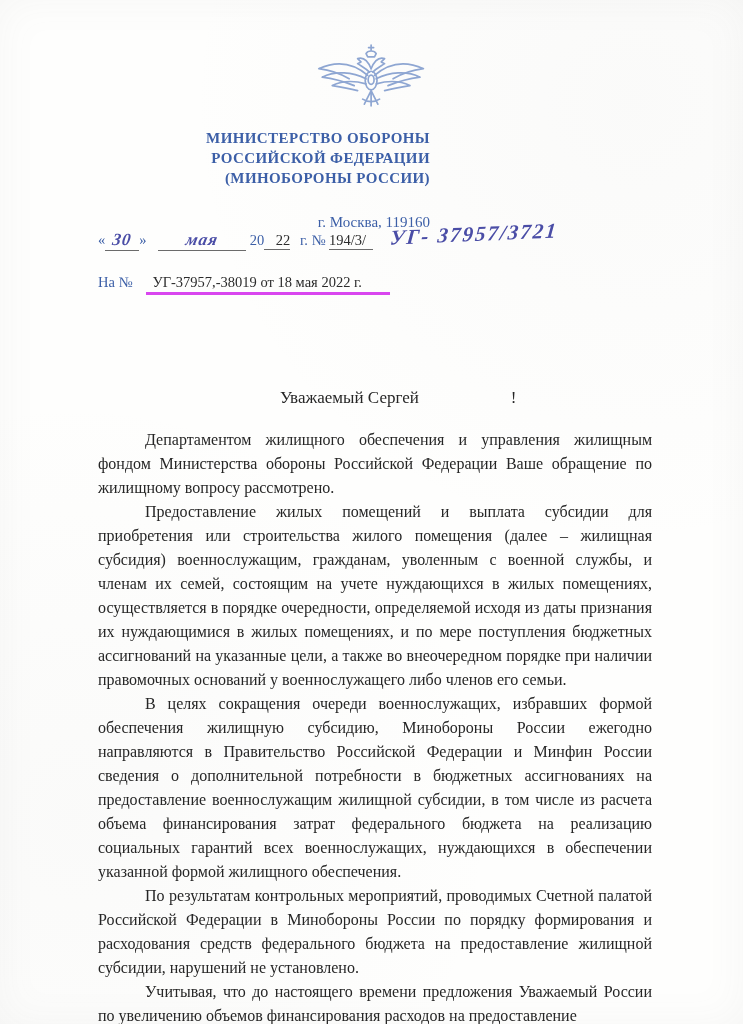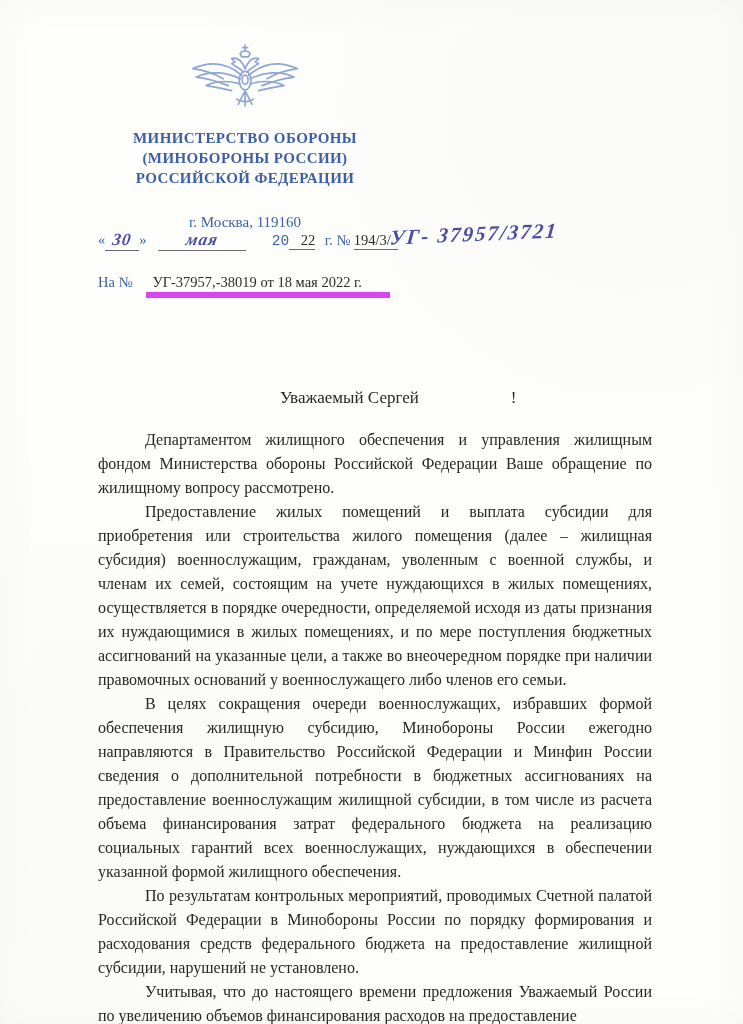--- a/index.html
+++ b/index.html
@@ -9,21 +9,21 @@
     margin:0 auto;
     background:#fefefd;
     overflow:hidden;
     font-family:"Liberation Serif", serif;
     color:#262626;
     box-shadow:inset 0 0 40px rgba(120,120,120,0.06);
   }
   
   .letterhead{
     position:absolute;top:40px;left:60px;width:370px;
-    text-align:center;
+    text-align:right;
   }
   .emblem{height:76px;margin-bottom:8px;}
   .org-name{
     font-weight:bold;
     font-size:15px;line-height:20px;
     letter-spacing:0.4px;
   }
   .city{
     margin-top:26px;
     font-size:15px;
@@ -62,21 +62,21 @@
   }
   
   .ref-line{
     position:absolute;top:274px;left:98px;
     font-size:14.5px;white-space:nowrap;
   }
   .ref-value{
     color:#2b2b2b;
     margin-left:14px;
     padding:0 28px 2px 6px;
-    border-bottom:6px solid #d946ef;
+    border-bottom:3px solid #d946ef;
   }
   
   .salutation{
     position:absolute;top:388px;left:280px;
     font-size:17px;
   }
   .redacted-gap{display:inline-block;width:92px;}
   
   .body-text{
     position:absolute;top:428px;left:98px;width:554px;
@@ -123,29 +123,29 @@
 
           <ellipse cx="70" cy="48" rx="7" ry="11"></ellipse>
           <ellipse cx="70" cy="47" rx="3.5" ry="5.5"></ellipse>
 
           <path d="M70 60 L62 76 M70 60 L70 78 M70 60 L78 76"></path>
           <path d="M60 70 C66 74 74 74 80 70"></path>
         </g>
       </svg>
     </div>
     <div class="org-name blue">МИНИСТЕРСТВО ОБОРОНЫ</div>
+    <div class="org-name blue">РОССИЙСКОЙ ФЕДЕРАЦИИ</div>
     <div class="org-name blue">(МИНОБОРОНЫ РОССИИ)</div>
-    <div class="org-name blue">РОССИЙСКОЙ ФЕДЕРАЦИИ</div>
     <div class="city blue">г. Москва, 119160</div>
   </div>
 
   <div class="date-line">
     <span class="blue">«</span><span class="dl-seg u"><span class="hand hand-day">30</span></span><span class="blue">»</span>
     <span class="dl-seg u" style="margin-left:8px;"><span class="hand hand-month">мая</span></span>
-    <span class="blue" style="margin-left:22px;font-family:Liberation Mono, monospace;">20</span><span class="dl-seg u typed year-val">22</span>
+    <span class="blue" style="margin-left:0;">20</span><span class="dl-seg u typed year-val">22</span>
     <span class="blue" style="margin-left:6px;">г. №</span>
     <span class="dl-seg u typed num-printed">194/3/</span>
     <span class="hand hand-number">УГ- 37957/3721</span>
   </div>
 
   <div class="ref-line">
     <span class="blue">На №</span><span class="ref-value">УГ-37957,-38019 от 18 мая 2022 г.</span>
   </div>
 
   <div class="salutation">

